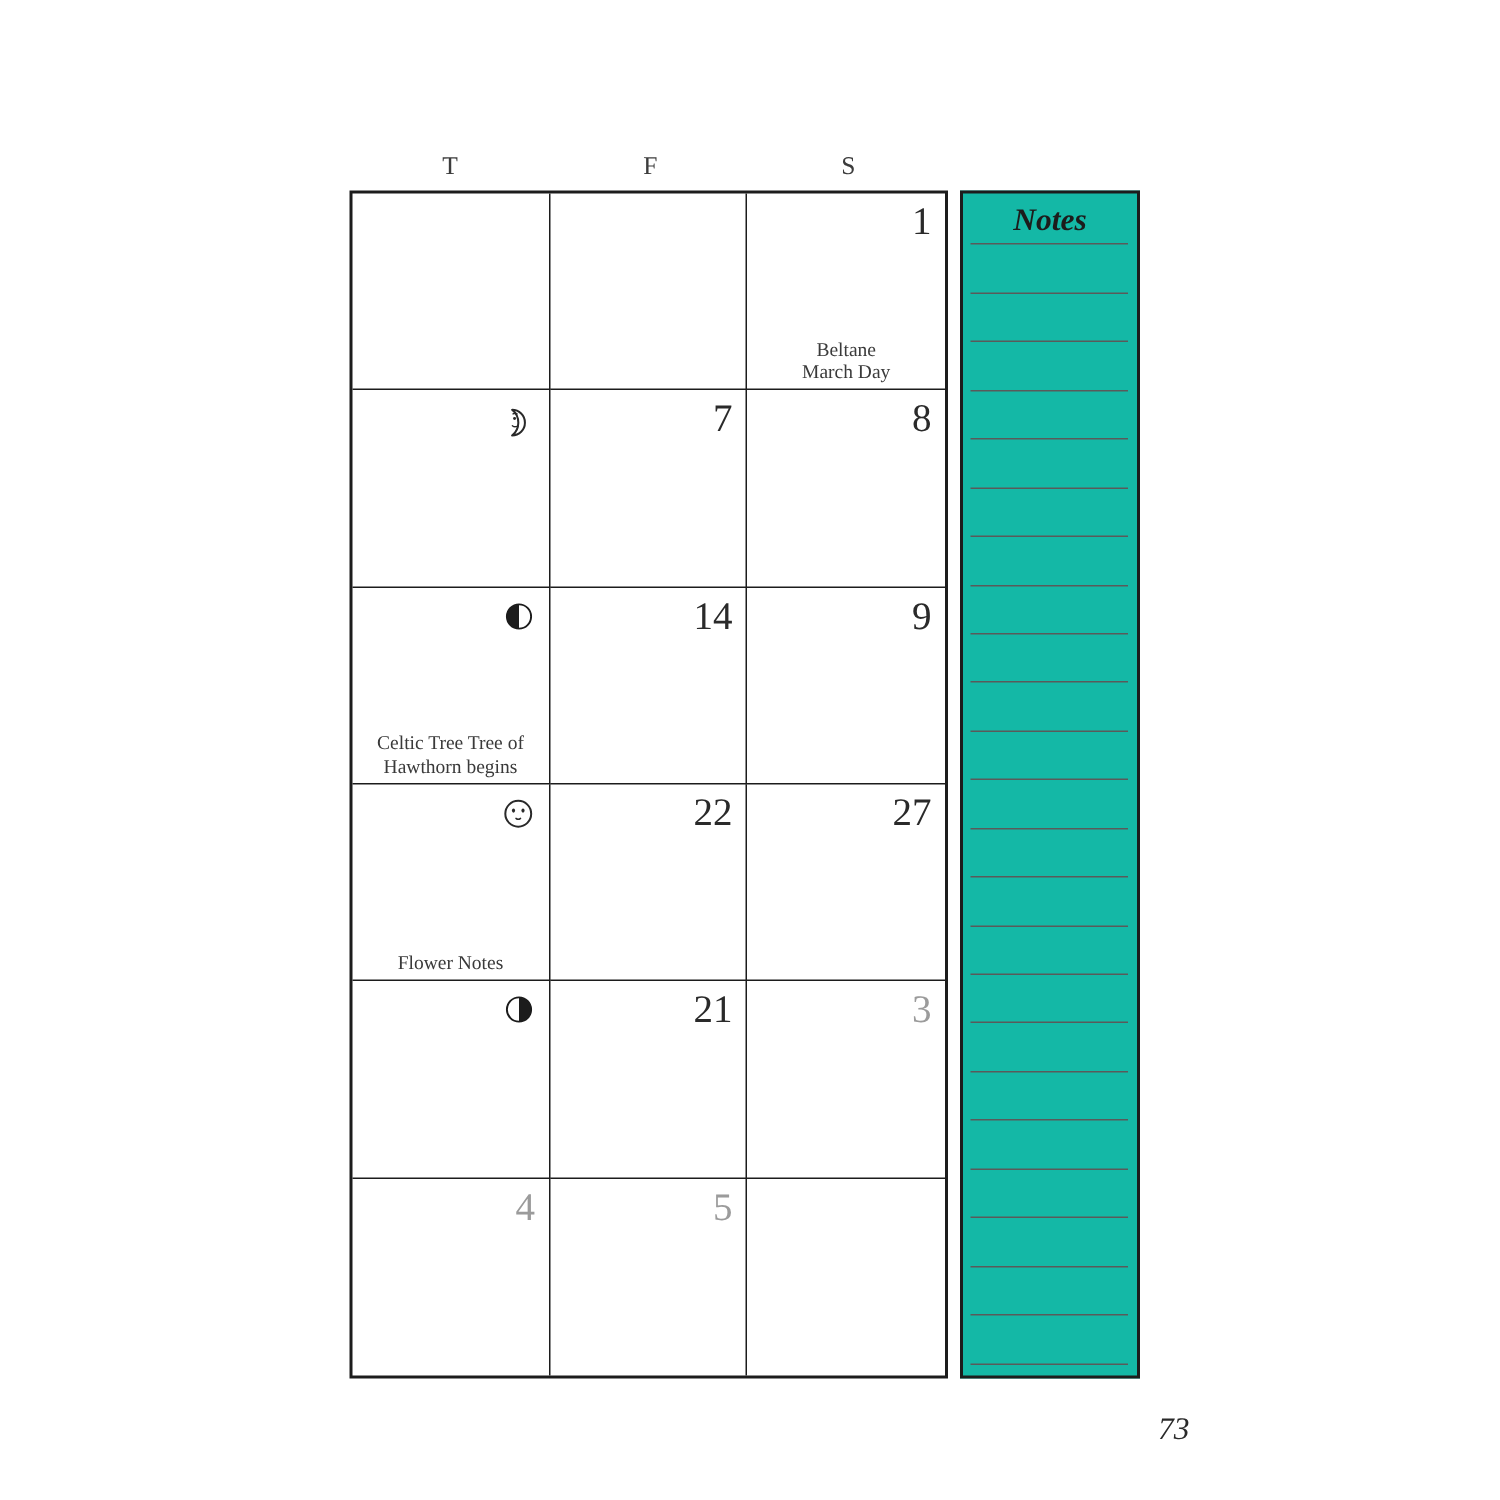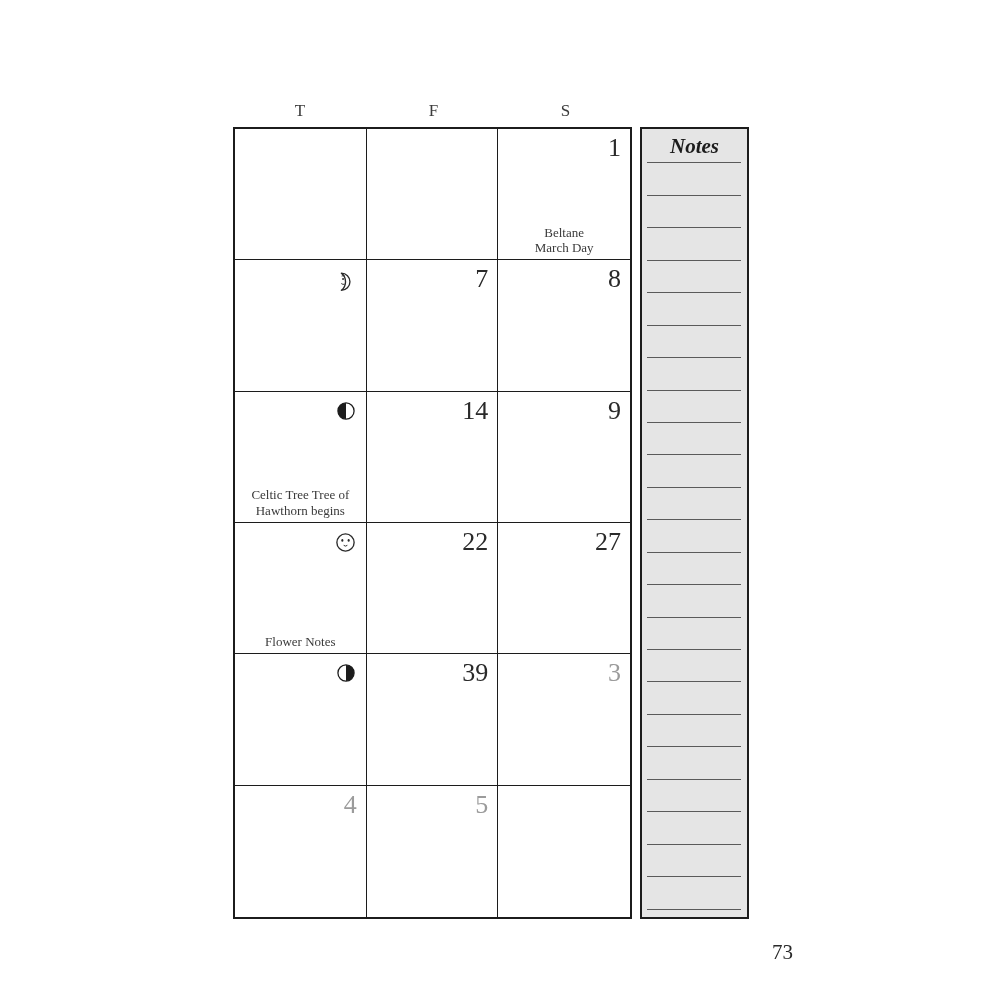--- a/index.html
+++ b/index.html
@@ -28,33 +28,33 @@
   .day-num{font-size:26px;color:#2a2a2a;}
   .cell.muted .day-num{color:#9b9b9b;}
   .moon-icon{display:inline-block;margin:3px 0 0 0;vertical-align:top;}
   .cell-note{
     position:absolute;left:2px;right:2px;bottom:4px;text-align:center;
     font-size:13px;line-height:1.18;color:#3a3a3a;
   }
 
   
   .notes-box{
-    position:absolute;left:640px;top:127px;width:109px;height:792px;
-    border:2px solid #1c1c1c;box-sizing:border-box;background:#e5e5e5;
+    position:absolute;left:640px;top:127px;width:120px;height:792px;
+    border:2px solid #1c1c1c;box-sizing:border-box;background:#14b8a6;
   }
   .notes-title{
     position:absolute;top:5px;left:0;right:0;text-align:center;
     font-size:21px;font-weight:bold;font-style:italic;color:#1c1c1c;
   }
   .notes-lines{position:absolute;top:2px;left:5px;right:6px;}
   .note-line{height:31.45px;border-bottom:1px solid #5a5a5a;}
 
   .page-number{
     position:absolute;top:940px;left:733px;width:60px;text-align:right;
-    font-size:21px;color:#2a2a2a;
+    font-size:21px;color:#2a2a2a;font-style:italic;
   }
 </style>
 </head>
 <body>
 
 <div class="page">
 
   <div class="weekday-row">
     <span class="weekday c1">T</span>
     <span class="weekday c2">F</span>
@@ -139,21 +139,21 @@
       <div class="cell-top">
         <span class="moon-icon">
           <svg width="22" height="22" viewBox="0 0 24 24">
             <circle cx="12" cy="12" r="8.8" fill="#ffffff" stroke="#1c1c1c" stroke-width="1.4"></circle>
             <path d="M12 3.2 A8.8 8.8 0 0 1 12 20.8 Z" fill="#1c1c1c"></path>
           </svg>
         </span>
       </div>
     </div>
     <div class="cell">
-      <div class="cell-top"><span class="day-num">39</span></div>
+      <div class="cell-top"><span class="day-num">21</span></div>
     </div>
 
     <div class="cell muted">
       <div class="cell-top"><span class="day-num">3</span></div>
     </div>
     <div class="cell muted">
       <div class="cell-top"><span class="day-num">4</span></div>
     </div>
     <div class="cell muted">
       <div class="cell-top"><span class="day-num">5</span></div>

